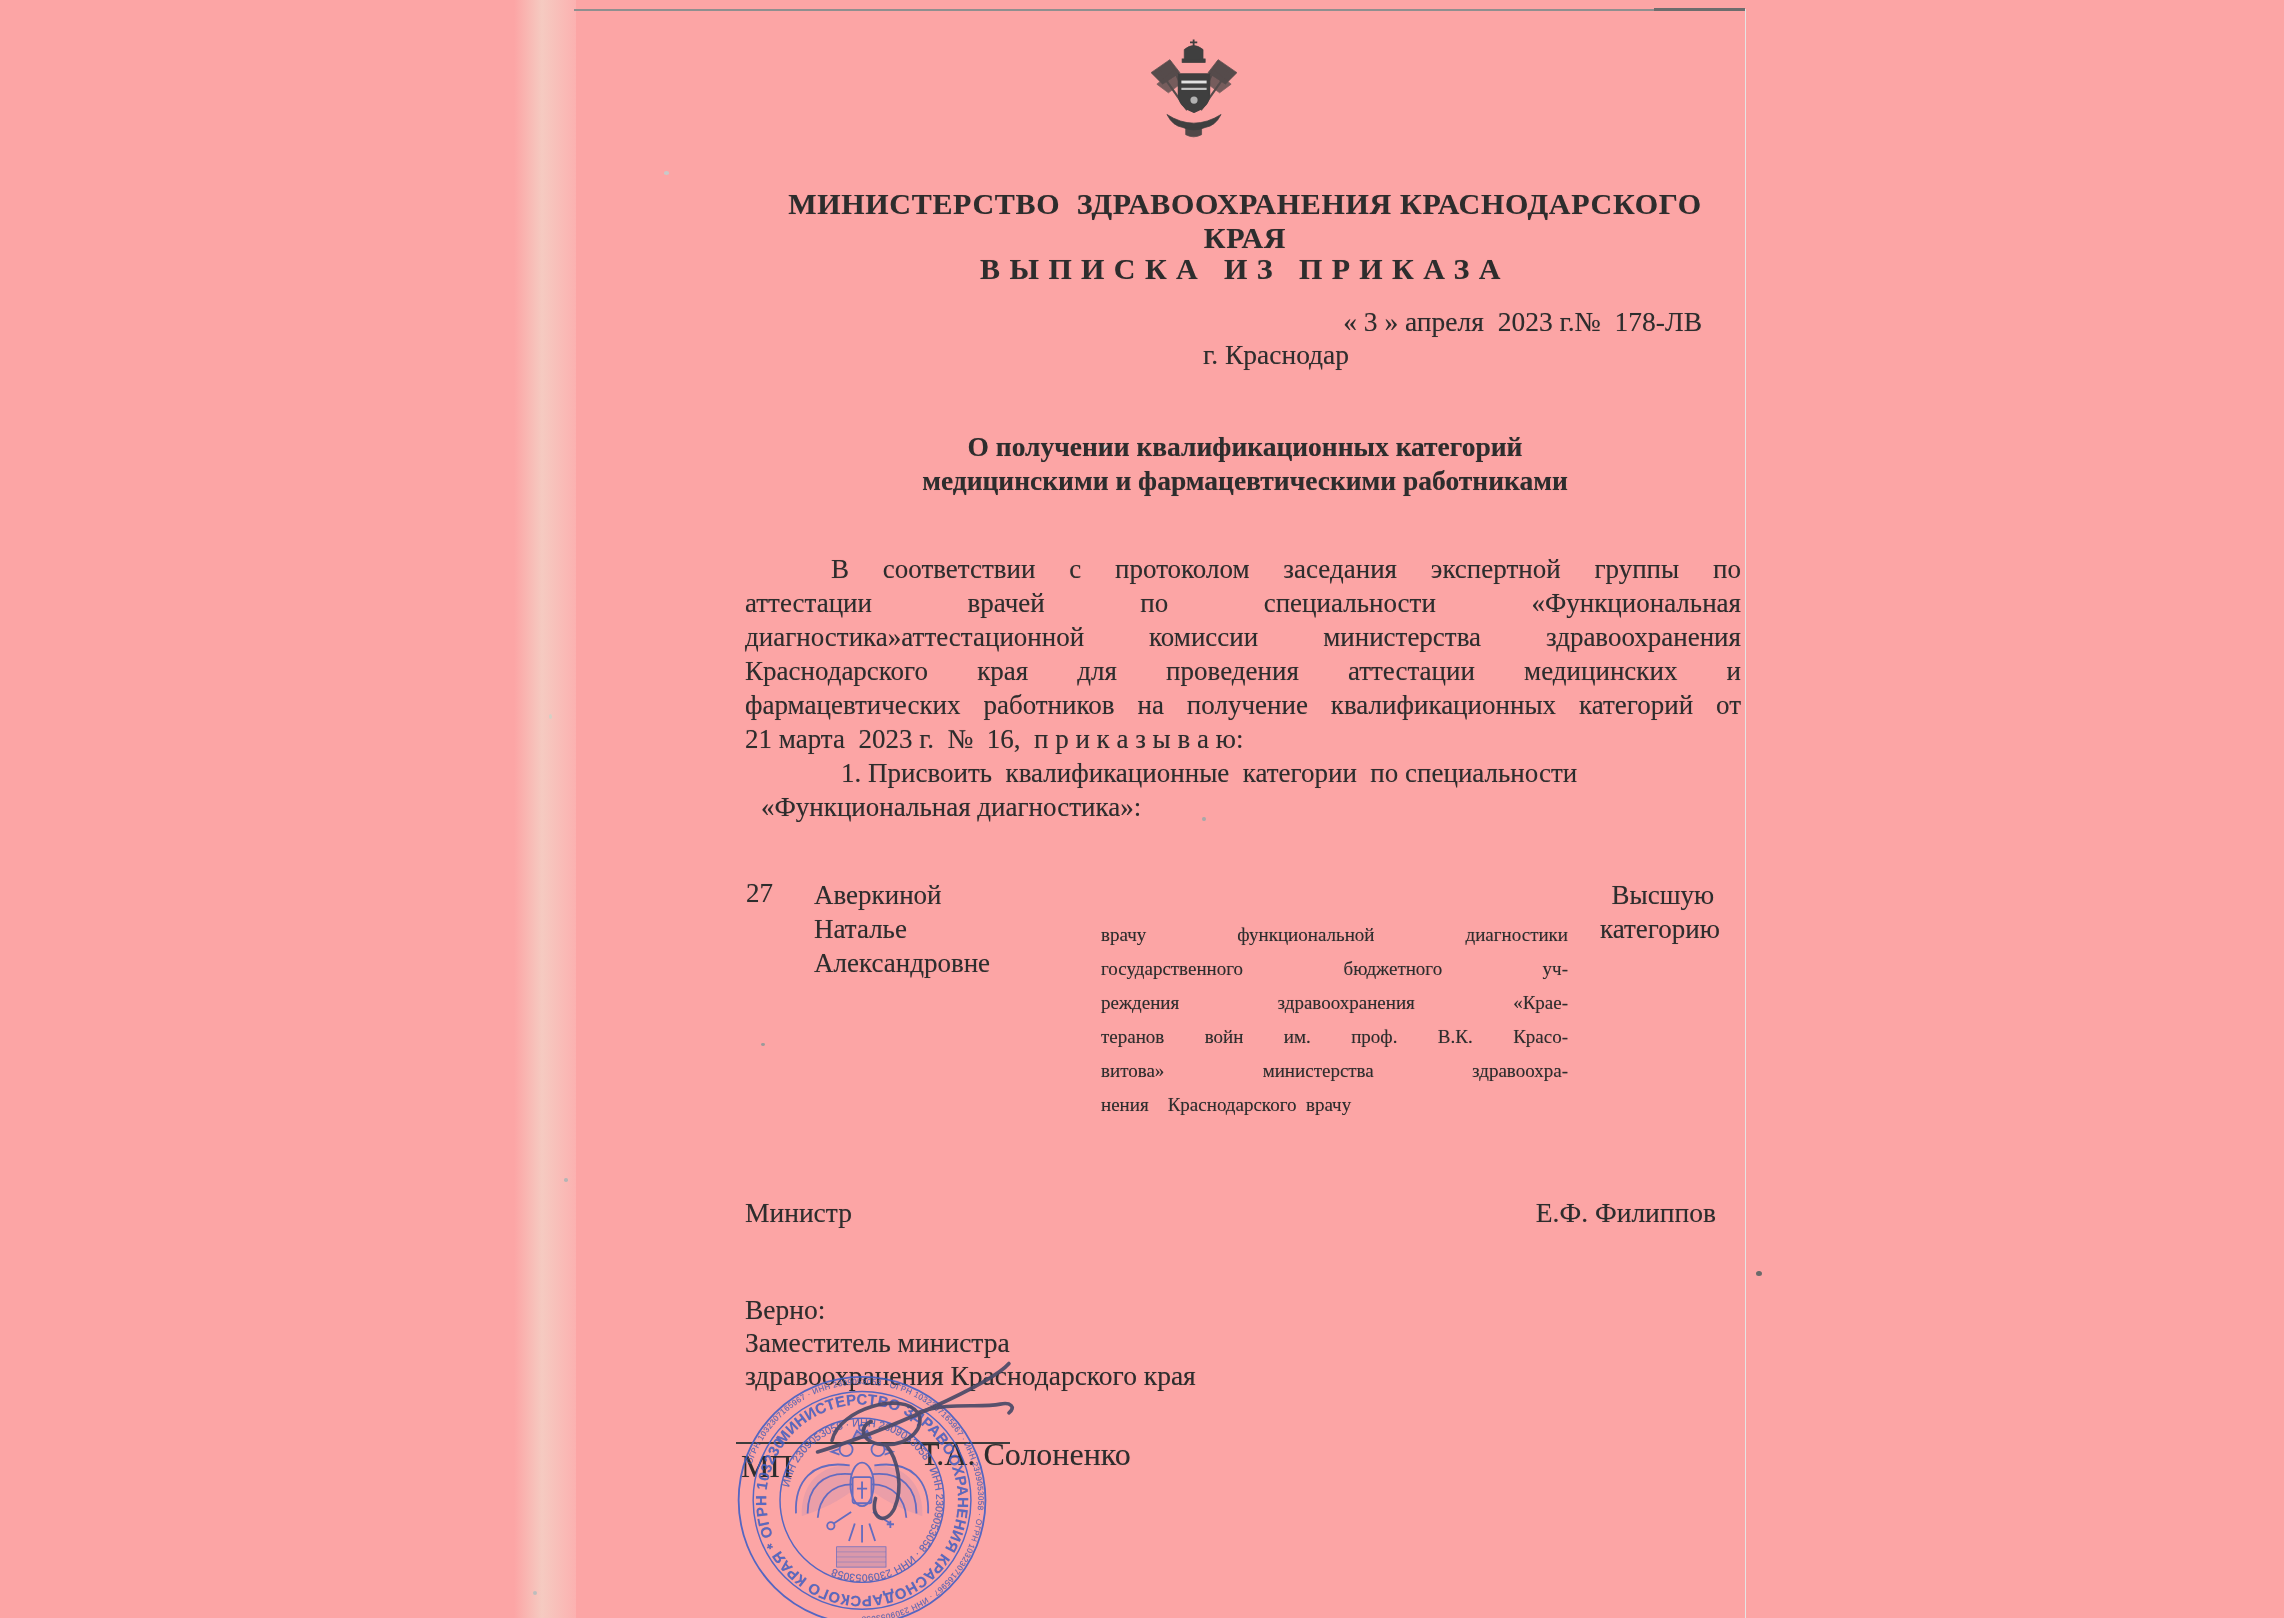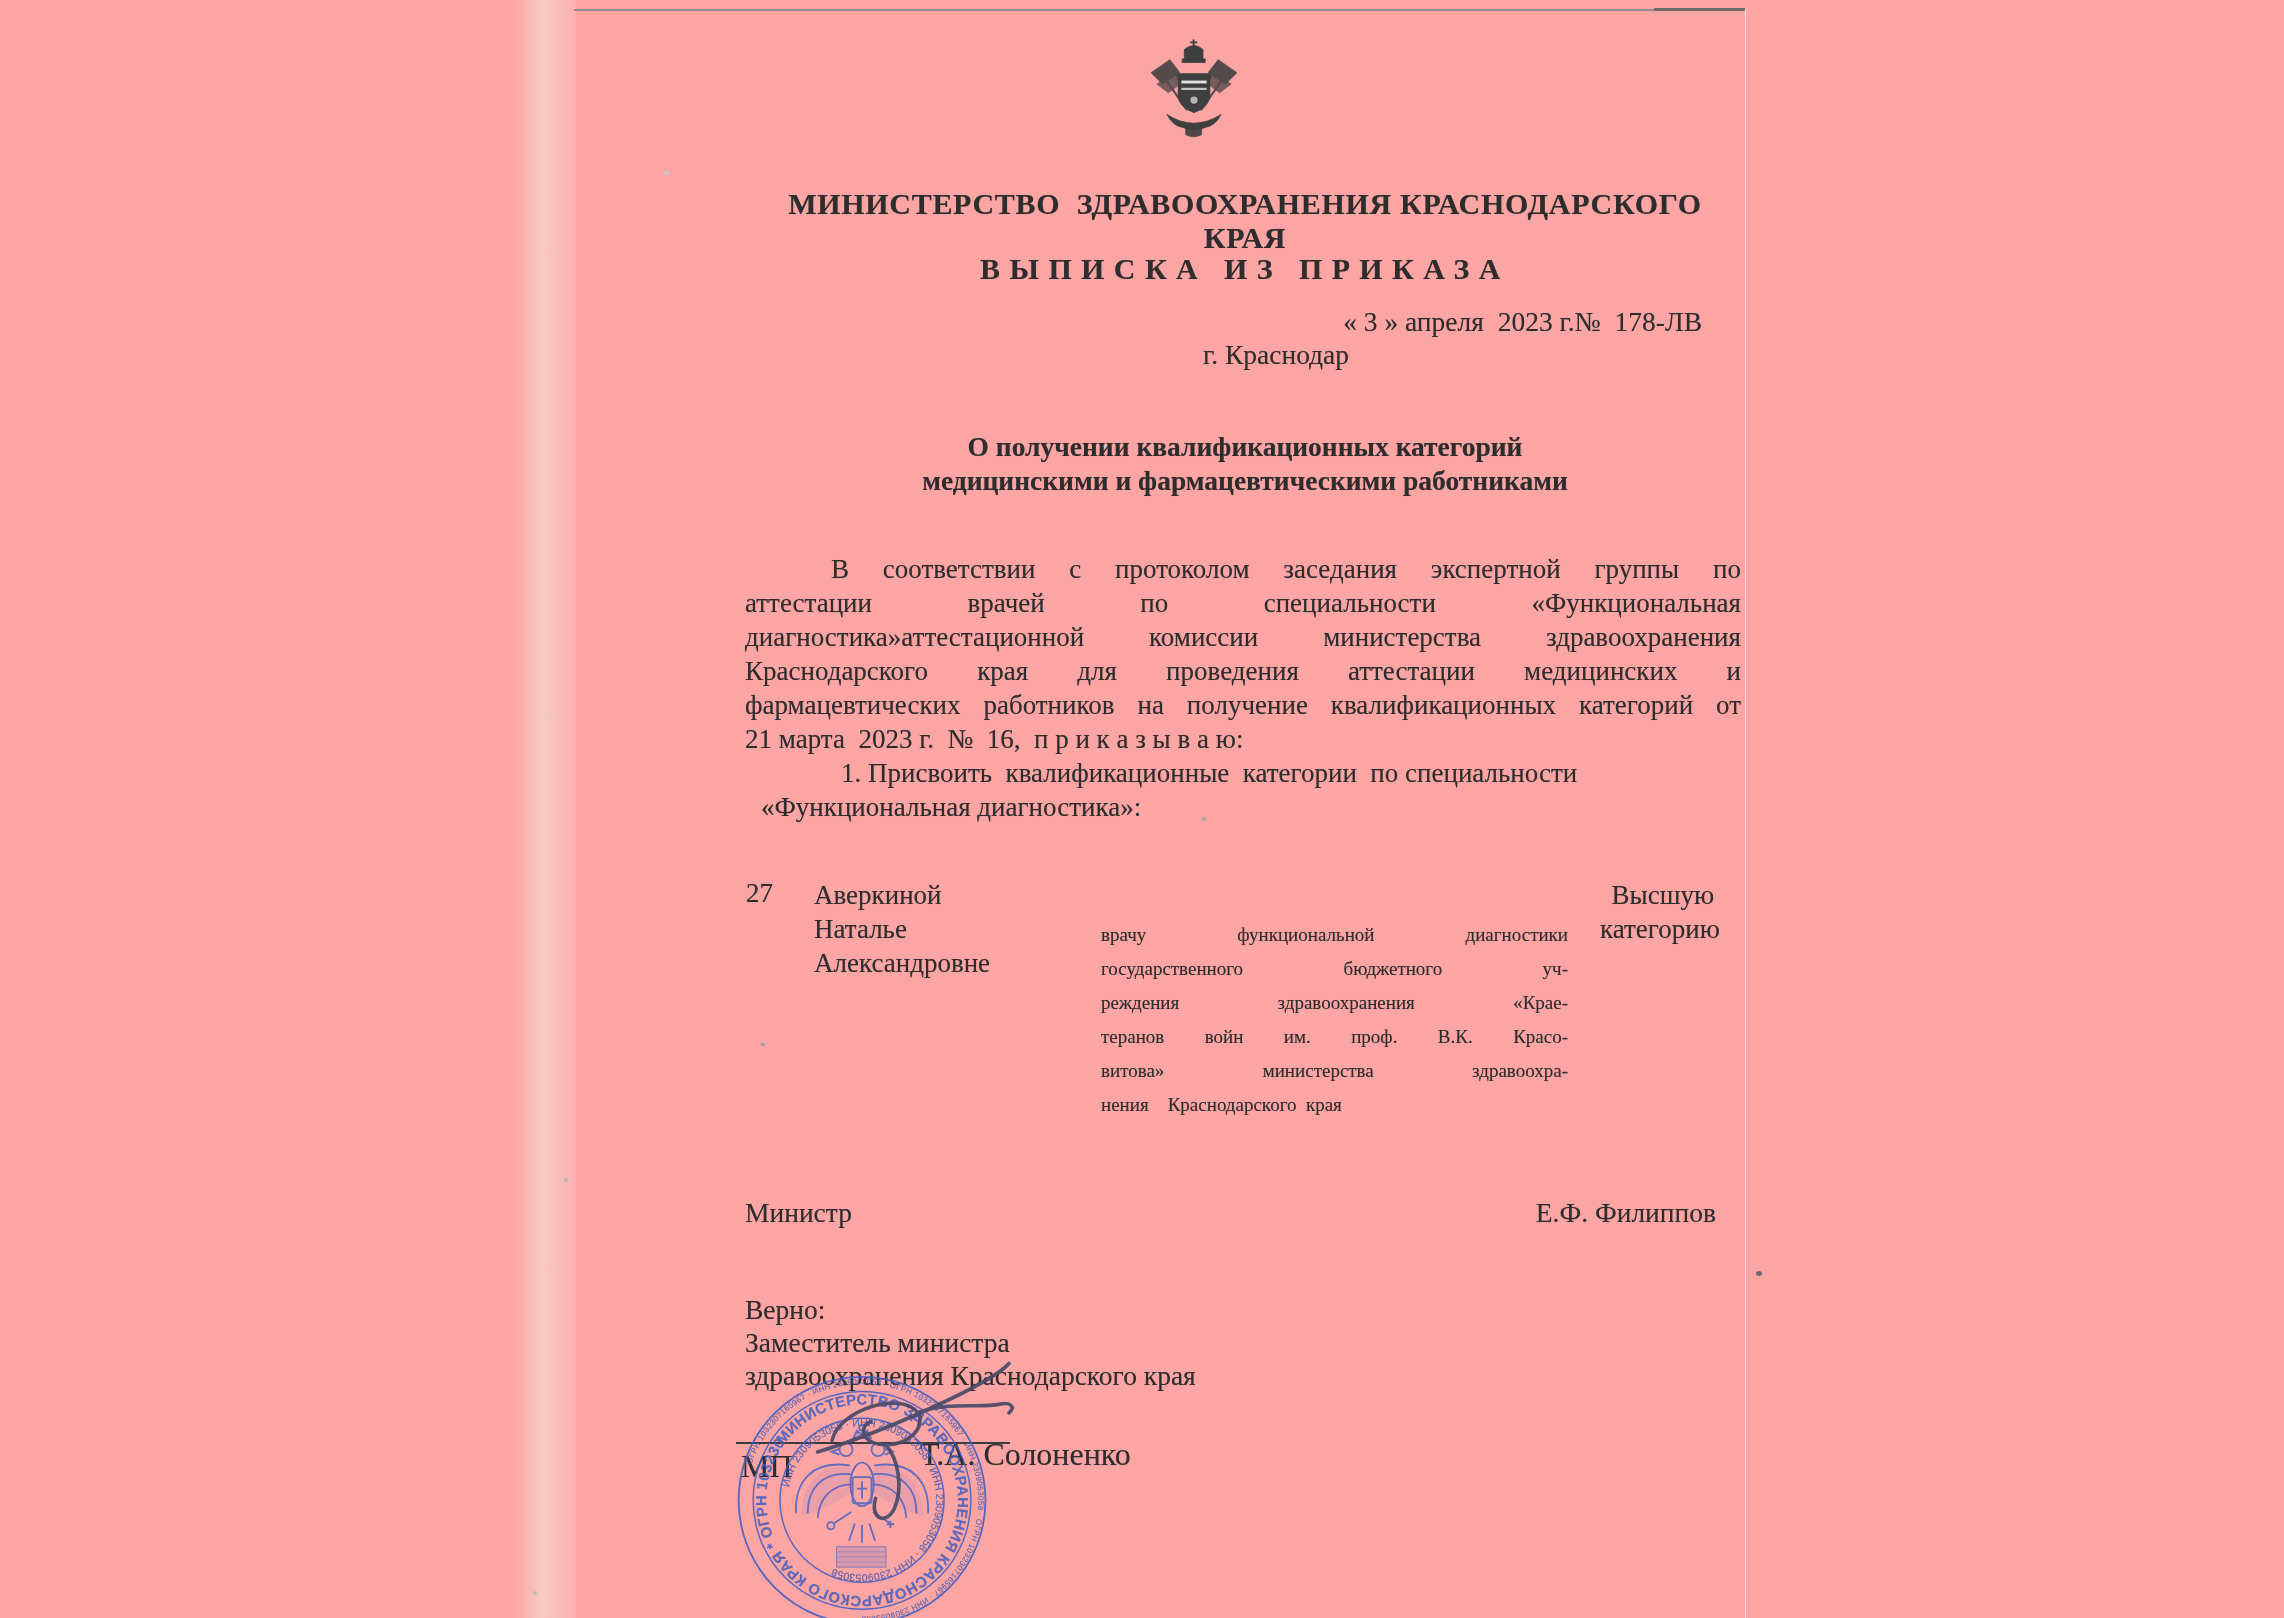--- a/index.html
+++ b/index.html
@@ -132,21 +132,21 @@
     <div>Аверкиной</div>
     <div>Наталье</div>
     <div>Александровне</div>
   </div>
   <div class="abs" id="col-pos">
     <div class="just">врачу функциональной диагностики</div>
     <div class="just">государственного бюджетного уч-</div>
     <div class="just">реждения здравоохранения «Крае-</div>
     <div class="just">теранов войн им. проф. В.К. Красо-</div>
     <div class="just">витова» министерства здравоохра-</div>
-    <div class="pre">нения    Краснодарского  края</div>
+    <div class="pre">нения    Краснодарского  врачу</div>
   </div>
   <div class="abs" id="col-cat">
     <div class="first">Высшую</div>
     <div>категорию</div>
   </div>
 
   <div class="abs" id="minister-row">
     <span>Министр</span>
     <span>Е.Ф. Филиппов</span>
   </div>

